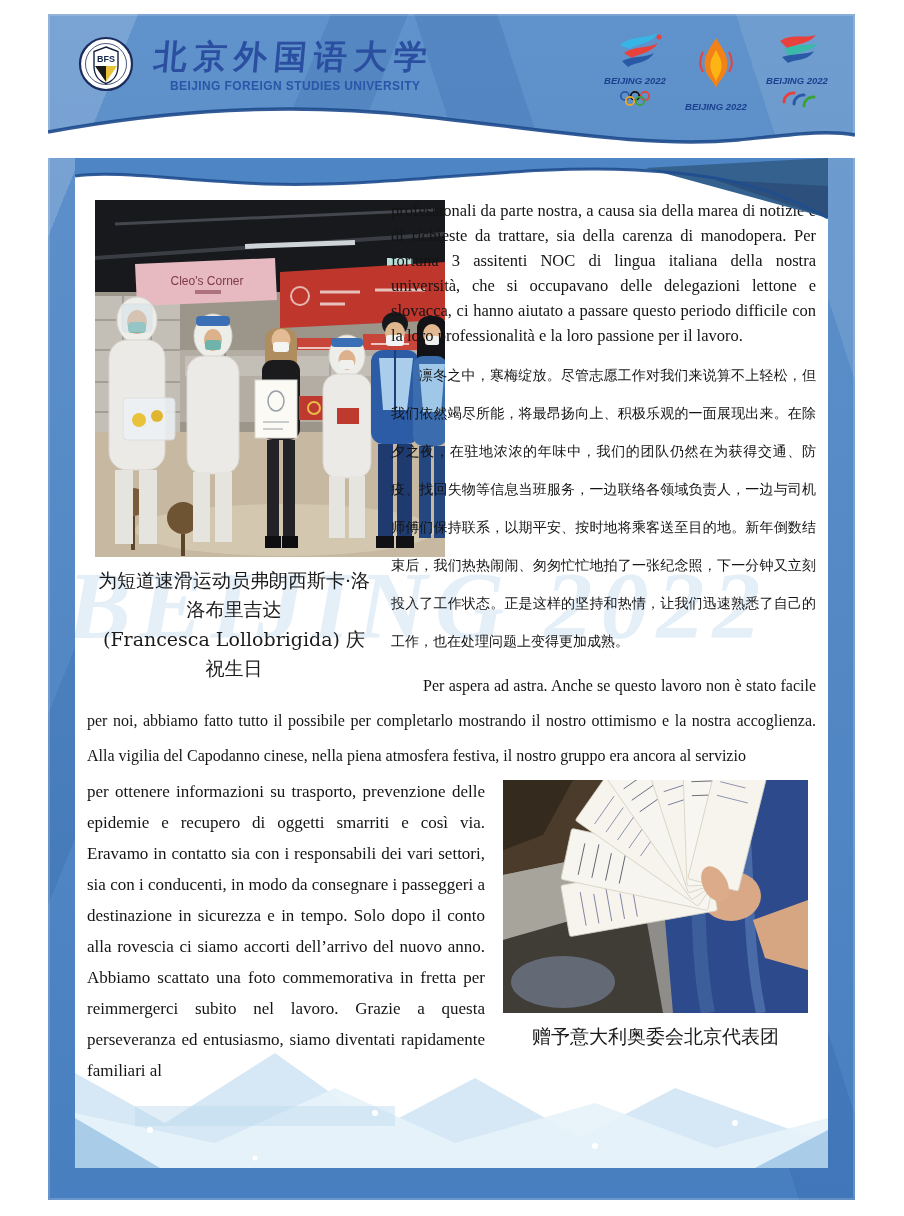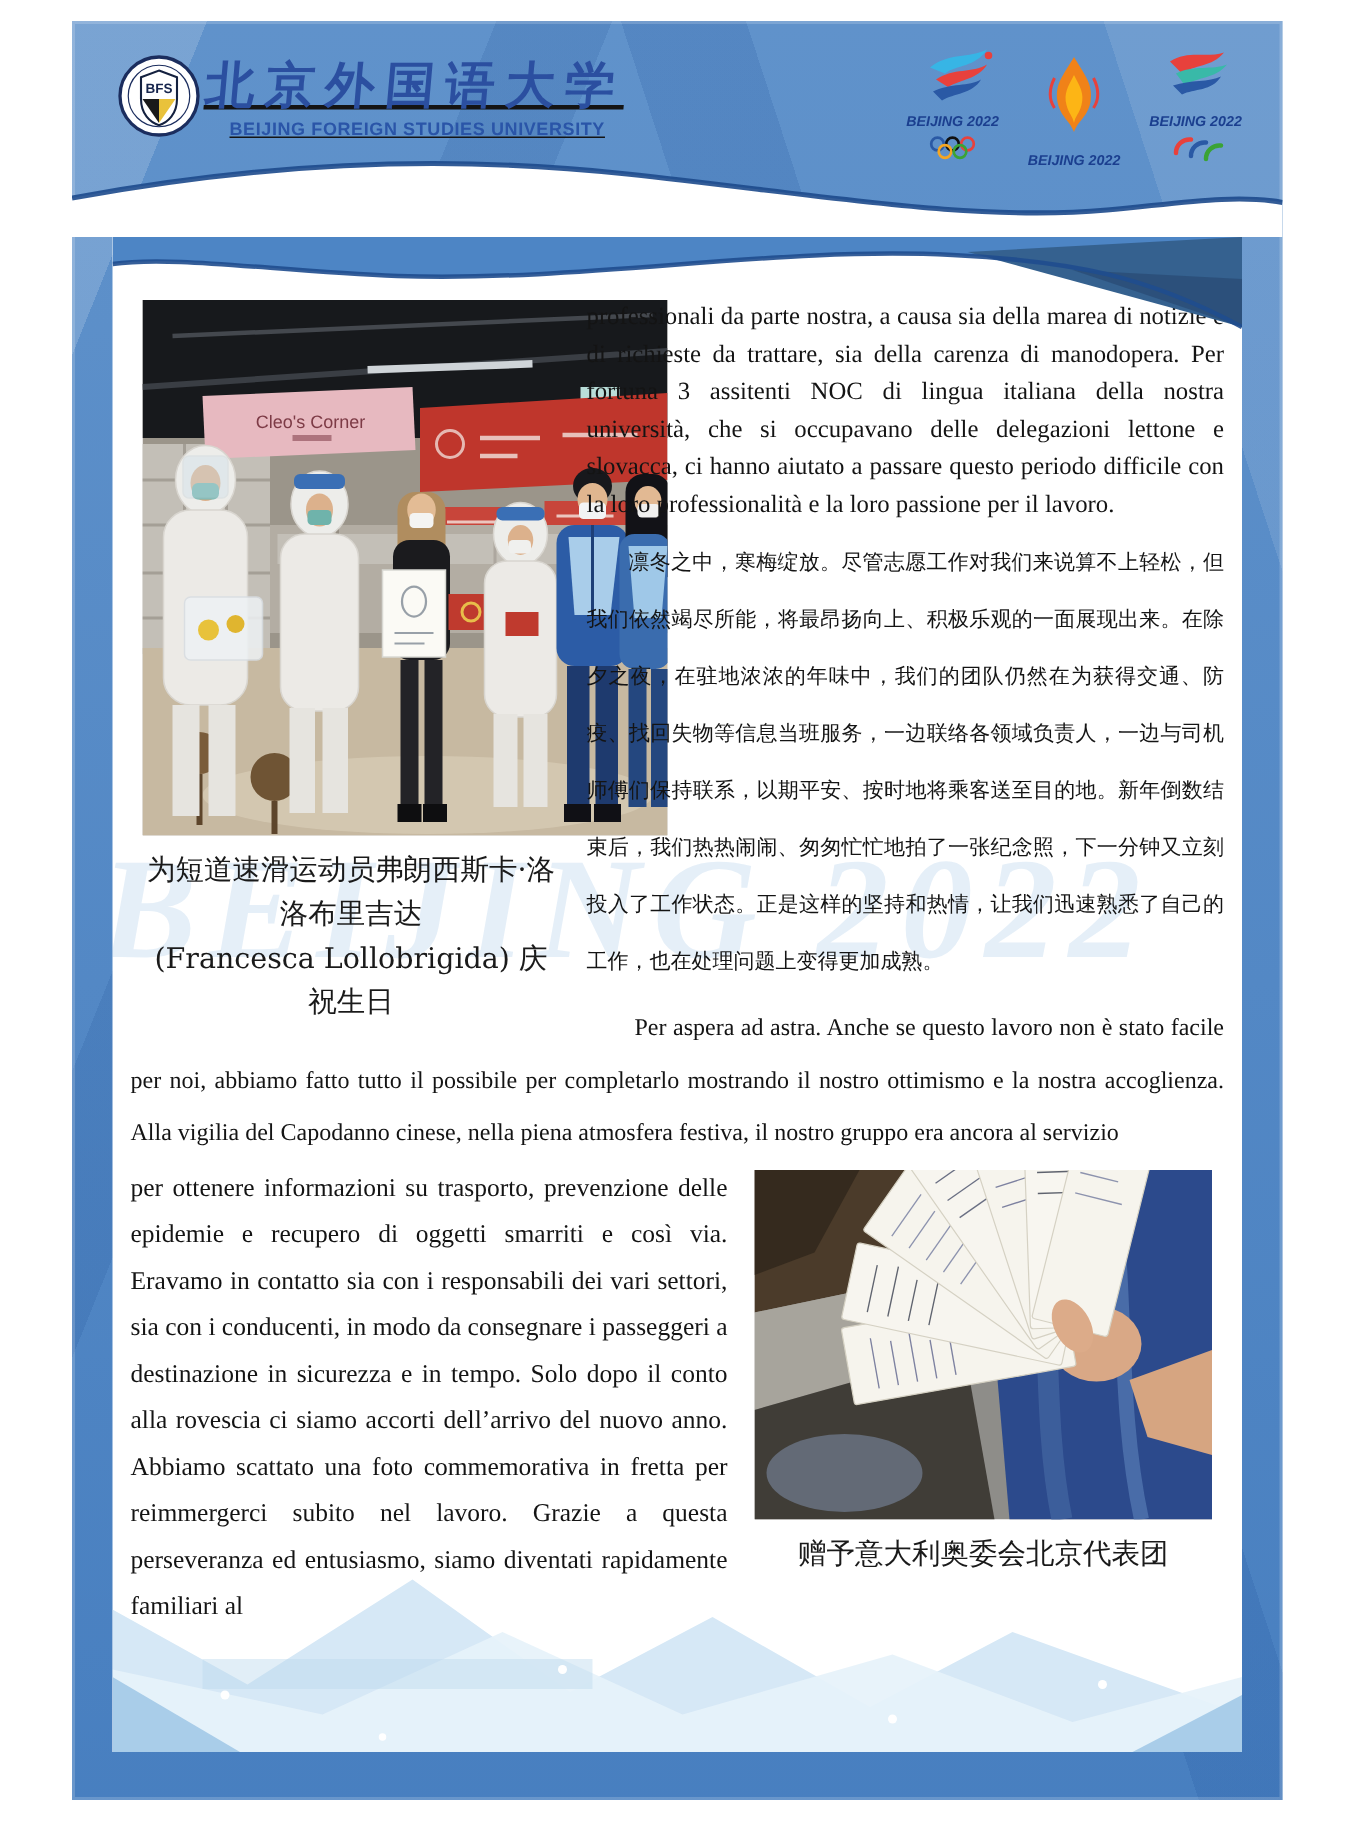--- a/index.html
+++ b/index.html
@@ -12,21 +12,21 @@
     background-color:#4e86c5;
     background-image:
       linear-gradient(112deg, rgba(255,255,255,.16) 0 7%, transparent 7% 22%, rgba(22,70,140,.14) 22% 28%, transparent 28%),
       linear-gradient(252deg, rgba(255,255,255,.10) 0 10%, transparent 10% 30%, rgba(25,75,150,.16) 30% 37%, transparent 37%),
       linear-gradient(180deg, rgba(255,255,255,.10), rgba(28,78,155,.12));
     box-shadow: inset 0 0 0 2px rgba(255,255,255,.18);
   }
 
   
   .banner { position:absolute; left:0; top:0; width:807px; height:130px; }
-  .brand { position:absolute; left:30px; top:22px; display:flex; gap:3px; align-items:flex-start;text-decoration:underline; }
+  .brand { position:absolute; left:30px; top:22px; display:flex; gap:20px; align-items:flex-start; }
   .brand-titles { padding-top:2px; }
   .uni-cn { font-size:33px; font-weight:bold; color:#2b4fa0; letter-spacing:7px;
             transform:skewX(-5deg); font-family:"DejaVu Serif",serif; line-height:1.15; }
   .uni-en { margin-top:3px; font-size:12px; font-weight:bold; color:#2a55a8;
             letter-spacing:.4px; font-family:"Liberation Sans",sans-serif;margin-left:16px; }
   .emblems { position:absolute; right:20px; top:16px; display:flex; gap:5px; }
   .emblem  { width:76px; height:96px; }
   .emblem svg { display:block; }
 
   .banner-wave { position:absolute; left:0; top:88px; width:807px; height:56px; display:block; }

